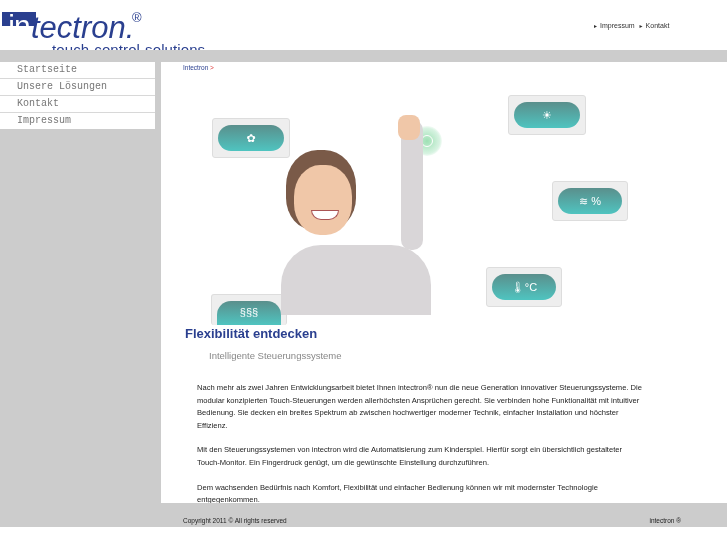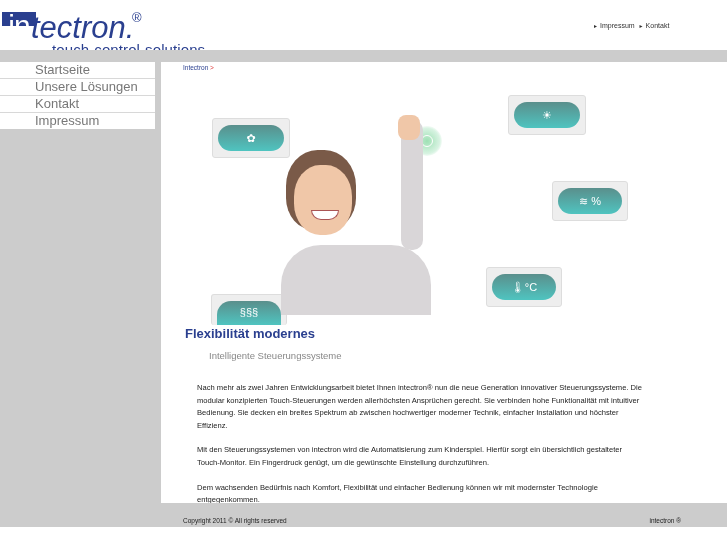--- a/index.html
+++ b/index.html
@@ -9,21 +9,21 @@
   .logo-box { position:absolute; left:0; top:0; width:34px; height:14px; background:#2a3f8f; color:#fff; font-size:30px; line-height:28px; text-align:center; letter-spacing:-1px; }
   .logo-rest { position:absolute; left:29px; top:-2px; font-size:31px; font-style:italic; color:#2a3f8f; letter-spacing:0px;text-align:center; }
   .logo-reg { position:absolute; left:130px; top:-2px; font-size:13px; color:#2a3f8f; }
   .logo-tag { position:absolute; left:50px; top:29px; font-size:15px; color:#2a3f8f; white-space:nowrap; letter-spacing:0.1px; }
   .topnav { position:absolute; left:594px; top:22px; font-size:7px; color:#333; white-space:nowrap; }
   .topnav span.bullet { font-size:6px; margin:0 3px 0 0; }
   .topnav a { color:#333; text-decoration:none; margin-right:3px; }
   .band { position:absolute; left:0; top:50px; width:727px; height:12px; background:#cccccc; }
   .bg { position:absolute; left:0; top:62px; width:727px; height:441px; background:#cccccc; }
   .sidebar { position:absolute; left:0; top:62px; width:155px; background:#fff; }
-  .nav-item { height:16px; border-bottom:1px solid #d8d8d8; font-size:13px; color:#777; padding-left:35px; line-height:16px; box-sizing:content-box; }
+  .nav-item { height:16px; border-bottom:1px solid #d8d8d8; font-size:10px; color:#777; padding-left:17px; line-height:16px; box-sizing:content-box;font-family:Liberation Mono, monospace; }
   .nav-item:last-child { border-bottom:none; }
   .content { position:absolute; left:161px; top:62px; width:566px; height:441px; background:#fff; }
   .breadcrumb { position:absolute; left:22px; top:2px; font-size:6.5px; color:#2a3f8f; }
   .breadcrumb .sep { color:#d33; }
   .hero { position:absolute; left:45px; top:23px; width:420px; height:230px; }
   .hero-boy { position:absolute; left:75px; top:65px; width:150px; height:165px; }
   .panel { position:absolute; background:#eee; border:1px solid #ddd; border-radius:3px; }
   .pill { position:absolute; left:5px; top:6px; right:5px; bottom:6px; border-radius:14px; background:linear-gradient(#5a8f8c, #4fc4c0); color:#fff; text-align:center; font-size:11px; }
   h1 { position:absolute; left:24px; top:264px; margin:0; font-size:13px; color:#2a3f8f; font-weight:bold; }
   h2 { position:absolute; left:24px; top:288px; margin:0; font-size:9.5px; color:#888; font-weight:normal;padding-left:24px; }
@@ -95,21 +95,21 @@
     <div class="hero-boy">
       <div style="position:absolute;left:5px;top:0;width:70px;height:80px;border-radius:45% 45% 40% 40%;background:#7a5a48;"></div>
       <div style="position:absolute;left:13px;top:15px;width:58px;height:70px;border-radius:45%;background:#f0c7a8;"></div>
       <div style="position:absolute;left:30px;top:60px;width:26px;height:8px;border-radius:0 0 12px 12px;background:#fff;border:1px solid #a55;"></div>
       <div style="position:absolute;left:0;top:95px;width:150px;height:70px;border-radius:40px 40px 0 0;background:#d9d6d8;"></div>
       <div style="position:absolute;left:120px;top:-30px;width:22px;height:130px;border-radius:10px;background:#d9d6d8;"></div>
       <div style="position:absolute;left:117px;top:-35px;width:22px;height:25px;border-radius:8px;background:#f0c7a8;"></div>
     </div>
   </div>
 
-  <h1>Flexibilität modernes</h1>
+  <h1>Flexibilität entdecken</h1>
   <h2>Intelligente Steuerungssysteme</h2>
   <div class="body">
     <p>Nach mehr als zwei Jahren Entwicklungsarbeit bietet Ihnen intectron® nun die neue Generation innovativer Steuerungssysteme. Die modular konzipierten Touch-Steuerungen werden allerhöchsten Ansprüchen gerecht. Sie verbinden hohe Funktionalität mit intuitiver Bedienung. Sie decken ein breites Spektrum ab zwischen hochwertiger moderner Technik, einfacher Installation und höchster Effizienz.</p>
     <p>Mit den Steuerungssystemen von intectron wird die Automatisierung zum Kinderspiel. Hierfür sorgt ein übersichtlich gestalteter Touch-Monitor. Ein Fingerdruck genügt, um die gewünschte Einstellung durchzuführen.</p>
     <p>Dem wachsenden Bedürfnis nach Komfort, Flexibilität und einfacher Bedienung können wir mit modernster Technologie entgegenkommen.</p>
   </div>
 </div>
 
 <div class="footer-fill"></div>
 <div class="footer">

